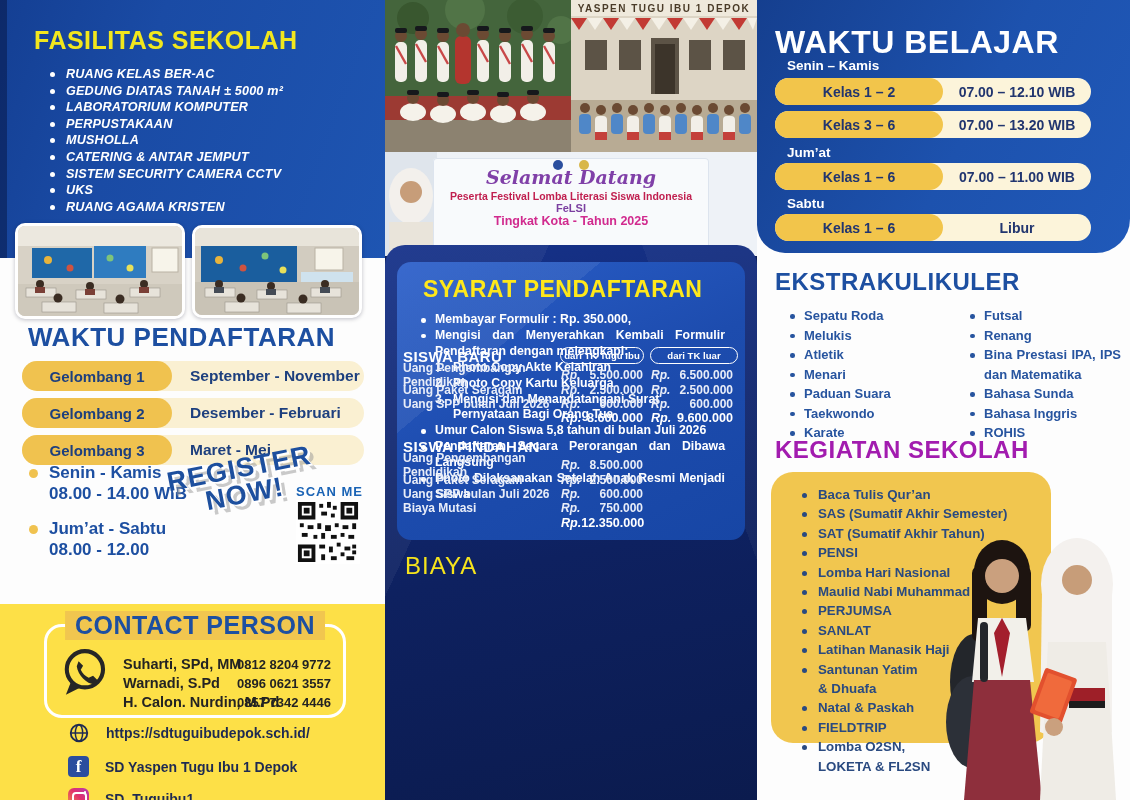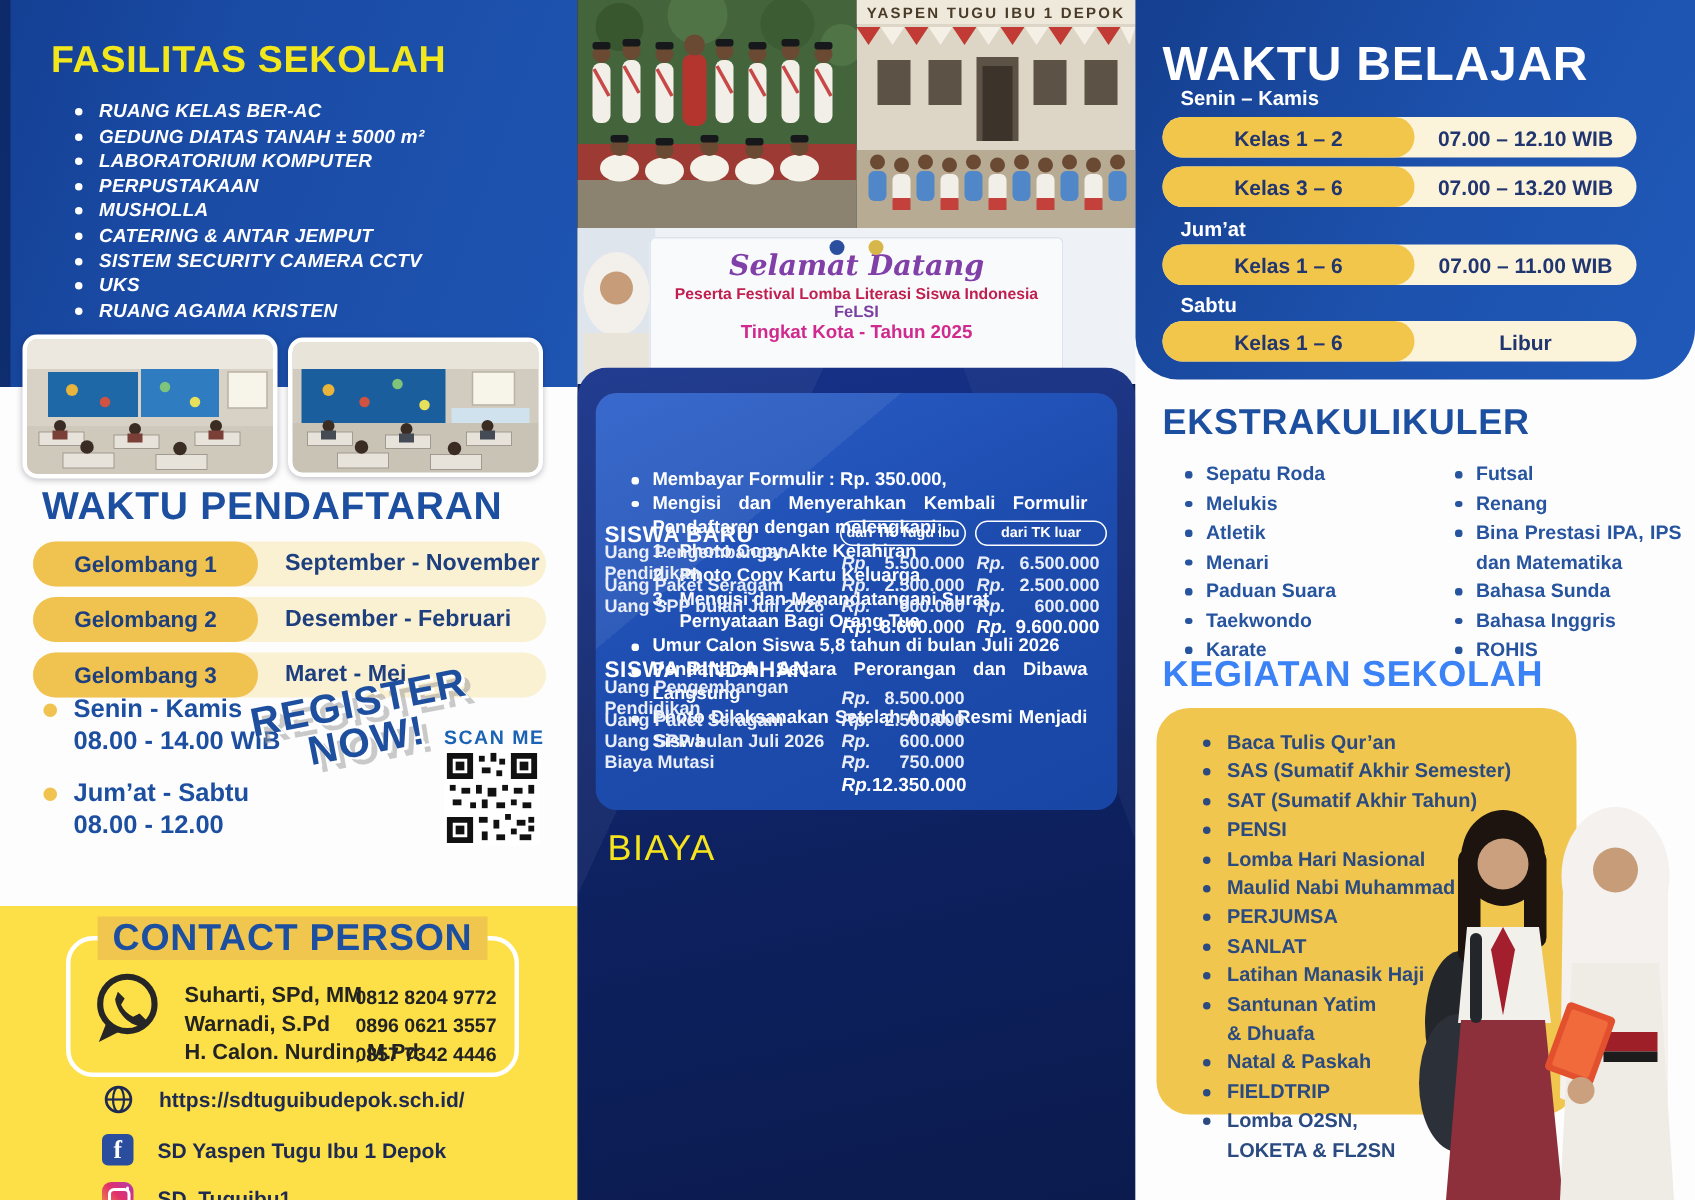--- a/index.html
+++ b/index.html
@@ -105,21 +105,21 @@
   .wb-day { position:absolute; left:30px; font-size:13.5px; font-weight:bold; color:#ffffff; }
   .wb-pill { position:absolute; left:18px; width:316px; height:27px; border-radius:14px; background:#fcf4da; }
   .wb-pill .k { position:absolute; left:0; top:0; width:168px; height:27px; border-radius:14px; background:#f2c54b;
     display:flex; align-items:center; justify-content:center; font-weight:bold; font-size:14px; color:#21356f; }
   .wb-pill .t { position:absolute; left:168px; right:0; top:0; height:27px; display:flex; align-items:center; justify-content:center; font-weight:bold; font-size:14px; color:#21356f; }
   .ek-title { left:18px; top:268px; font-size:24px; font-weight:bold; color:#1d4fa1; letter-spacing:.5px; }
   .ek-col { position:absolute; top:306px; list-style:none; }
   .ekc1 { left:32px; width:160px; } .ekc2 { left:212px; width:152px; }
   .ek-col li { position:relative; padding-left:15px; color:#27549f; font-weight:bold; font-size:13px; line-height:19.5px; text-align:justify; }
   .ek-col li::before { content:""; position:absolute; left:1px; top:8px; width:4.5px; height:4.5px; border-radius:50%; background:#27549f; }
-  .kg-title { left:18px; top:436px; font-size:24px; font-weight:bold; color:#3b82f6; letter-spacing:.5px; }
+  .kg-title { left:18px; top:436px; font-size:24px; font-weight:bold; color:#a21caf; letter-spacing:.5px; }
   .kg-panel { position:absolute; left:14px; top:472px; width:280px; height:271px; border-radius:22px; background:#f1c64f; }
   .kg-list { position:absolute; left:30px; top:13px; list-style:none; width:230px; }
   .kg-list li { position:relative; padding-left:17px; color:#2a4a80; font-weight:bold; font-size:13.3px; line-height:19.4px; white-space:pre-line; }
   .kg-list li::before { content:""; position:absolute; left:1px; top:8px; width:5px; height:5px; border-radius:50%; background:#2a4a80; }
   .students { position:absolute; right:-2px; bottom:0; width:218px; height:278px; }
 </style>
 </head>
 <body>
 
 <div class="page">
@@ -487,20 +487,21 @@
           <div class="t2">Peserta Festival Lomba Literasi Siswa Indonesia</div>
           <div class="t3">FeLSI</div>
           <div class="t4">Tingkat Kota - Tahun 2025</div>
         </div>
       </div>
     </div>
 
     <div class="mid-navy"></div>
 
     <div class="syarat-card">
+      <div class="syarat-title">SYARAT PENDAFTARAN</div>
       <div class="syarat-body">
         <ul class="s-list">
 
         <li>Membayar Formulir : Rp. 350.000,</li>
             <li>Mengisi dan Menyerahkan Kembali Formulir Pendaftaran dengan melengkapi:</li>
           </ul>
         <ol class="s-num">
 
         <li>Photo Copy Akte Kelahiran</li>
             <li>Photo Copy Kartu Keluarga</li>

